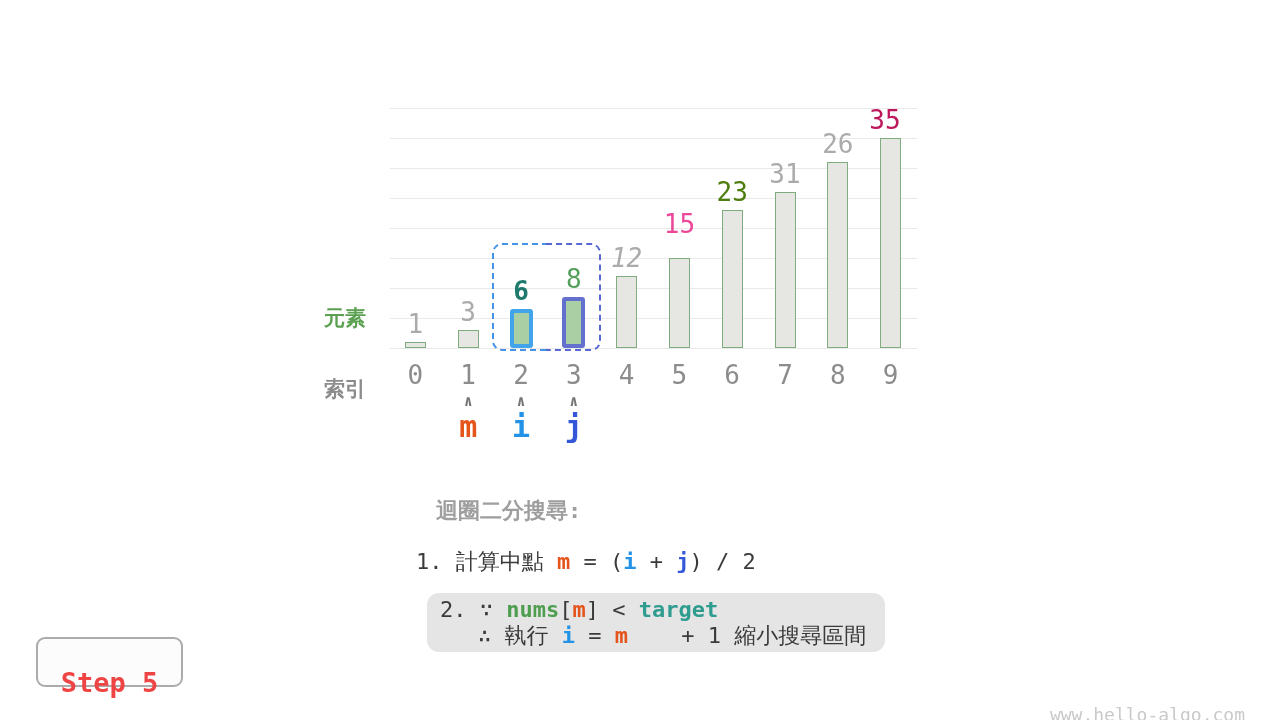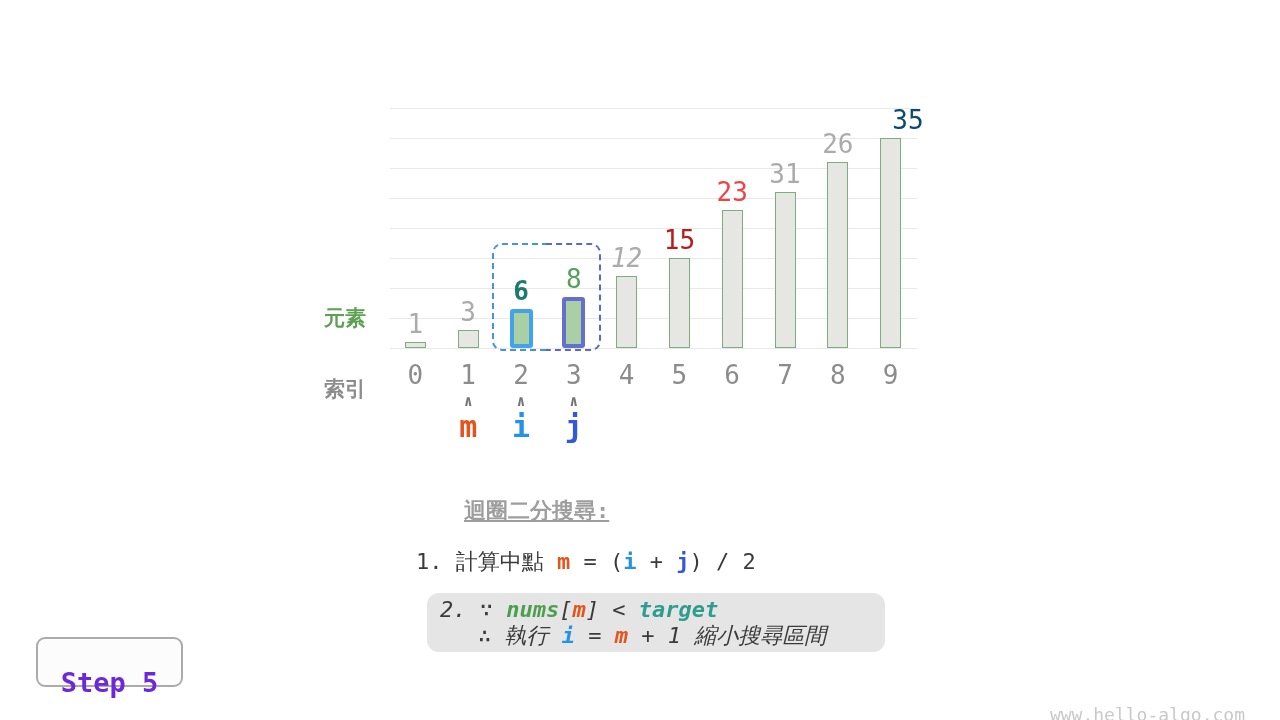--- a/index.html
+++ b/index.html
@@ -39,42 +39,41 @@
   .caret {
     position:absolute; top:0; transform:translateX(-50%);
     font-size:15px; font-weight:bold; color:#757575; line-height:16px;
   }
   .pointer-label {
     position:absolute; top:19px; transform:translateX(-50%);
     font-size:30px; line-height:30px; font-weight:bold;
   }
   
   .heading {
-    position:absolute; left:464px; top:496px;
-    font-size:22px; font-weight:bold; color:#9E9E9E; white-space:nowrap;text-decoration:underline;
+    position:absolute; left:436px; top:496px;
+    font-size:22px; font-weight:bold; color:#9E9E9E; white-space:nowrap;
   }
   .expl-line {
     position:absolute; left:416px; top:548px;
     font-size:22px; line-height:27px; color:#3A3A3A; white-space:nowrap;
   }
   .step2-box {
     position:absolute; left:427px; top:593px; width:458px; height:59px;
     background:#E5E5E5; border-radius:12px; box-sizing:border-box;
     padding:4px 0 0 13px;
-    font-style:italic;
   }
   .box-line { font-size:22px; line-height:26px; color:#3A3A3A; white-space:nowrap; }
   .box-line.indent { padding-left:38px; }
   
   .step-badge {
     position:absolute; left:36px; top:637px; width:147px; height:50px;
     background:#FCFCFC; border:2px solid #ABABAB; border-radius:9px;
     box-sizing:border-box; display:flex; align-items:center; justify-content:center;
   }
-  .step-badge span { font-size:27px; font-weight:bold; color:#6d28d9;margin-top:40px; }
+  .step-badge span { font-size:27px; font-weight:bold; color:#ef4444;margin-top:40px; }
   .watermark {
     position:absolute; right:35px; top:704px;
     font-size:18px; color:#C9C9C9; white-space:nowrap;
   }
 </style>
 </head>
 <body>
 
 <div class="canvas">
 
@@ -92,29 +91,29 @@
       <div class="value-label" style="left: 25.4px; top: 203px; color: rgb(171, 171, 171);">1</div>
       <div class="bar" style="left: 67.7px; width: 21px; height: 18px;"></div>
       <div class="value-label" style="left: 78.2px; top: 191px; color: rgb(171, 171, 171);">3</div>
       <div class="bar hl" style="left: 119.5px; width: 23px; height: 39px; border-color: rgb(65, 163, 234);"></div>
       <div class="value-label hl-bold" style="left: 131px; top: 170px; color: rgb(30, 122, 108);">6</div>
       <div class="bar hl" style="left: 172.3px; width: 23px; height: 51px; border-color: rgb(99, 112, 206);"></div>
       <div class="value-label" style="left: 183.8px; top: 158px; color: rgb(85, 160, 92);">8</div>
       <div class="bar" style="left: 226.1px; width: 21px; height: 72px;"></div>
       <div class="value-label" style="left: 236.6px; top: 137px; color: rgb(171, 171, 171); font-style: italic;">12</div>
       <div class="bar" style="left: 278.9px; width: 21px; height: 90px;"></div>
-      <div class="value-label" style="left: 289.4px; top: 119px; color: #b91c1c;">15</div>
+      <div class="value-label" style="left: 289.4px; top: 103px; color: #ec4899;">15</div>
       <div class="bar" style="left: 331.7px; width: 21px; height: 138px;"></div>
-      <div class="value-label" style="left: 342.2px; top: 71px; color: #ef4444;">23</div>
+      <div class="value-label" style="left: 342.2px; top: 71px; color: #4d7c0f;">23</div>
       <div class="bar" style="left: 384.5px; width: 21px; height: 156px;"></div>
       <div class="value-label" style="left: 395px; top: 53px; color: rgb(171, 171, 171);">31</div>
       <div class="bar" style="left: 437.3px; width: 21px; height: 186px;"></div>
       <div class="value-label" style="left: 447.8px; top: 23px; color: rgb(171, 171, 171);">26</div>
       <div class="bar" style="left: 490.1px; width: 21px; height: 210px;"></div>
-      <div class="value-label" style="left: 518px; top: -1px; color: #0c4a6e;">35</div>
+      <div class="value-label" style="left: 495px; top: -1px; color: #be185d;">35</div>
     </div>
 
   <div class="sel-box" style="left: 492px; width: 108.8px; top: 243px; height: 108px;">
     <div class="sel-half sel-left"></div>
     <div class="sel-half sel-right"></div>
   </div>
 
   <div class="row-label element">元素</div>
   <div class="row-label index">索引</div>
 
@@ -139,21 +138,21 @@
       <div class="caret" style="left: 183.8px;">∧</div>
       <div class="pointer-label" style="left: 183.8px; color: rgb(52, 86, 217);">j</div>
     </div>
 
   <div class="heading">迴圈二分搜尋:</div>
 
   <div class="expl-line"><span style="color: rgb(58, 58, 58);">1. 計算中點 </span><span style="color: rgb(228, 84, 27); font-weight: bold;">m</span><span style="color: rgb(58, 58, 58);"> = (</span><span style="color: rgb(36, 146, 230); font-weight: bold;">i</span><span style="color: rgb(58, 58, 58);"> + </span><span style="color: rgb(52, 86, 217); font-weight: bold;">j</span><span style="color: rgb(58, 58, 58);">) / 2</span></div>
 
   <div class="step2-box">
     <div class="box-line"><span style="color: rgb(58, 58, 58);">2. ∵ </span><span style="color: rgb(78, 158, 79); font-weight: bold;">nums</span><span style="color: rgb(58, 58, 58);">[</span><span style="color: rgb(228, 84, 27); font-weight: bold;">m</span><span style="color: rgb(58, 58, 58);">] &lt; </span><span style="color: rgb(46, 156, 143); font-weight: bold;">target</span></div>
-    <div class="box-line indent"><span style="color: rgb(58, 58, 58);">∴ 執行 </span><span style="color: rgb(36, 146, 230); font-weight: bold;">i</span><span style="color: rgb(58, 58, 58);"> = </span><span style="color: rgb(228, 84, 27); font-weight: bold;">m</span><span style="color: rgb(58, 58, 58);"> + 1 縮小搜尋區間</span></div>
+    <div class="box-line indent"><span style="color: rgb(58, 58, 58);">∴ 執行 </span><span style="color: rgb(36, 146, 230); font-weight: bold;">i</span><span style="color: rgb(58, 58, 58);"> = </span><span style="color: rgb(228, 84, 27); font-weight: bold;">m</span><span style="color: rgb(58, 58, 58); padding-left: 40px;"> + 1 縮小搜尋區間</span></div>
   </div>
 
   <div class="step-badge">
     <span>Step 5</span>
   </div>
 
   <div class="watermark">www.hello-algo.com</div>
 
 </div>
 

